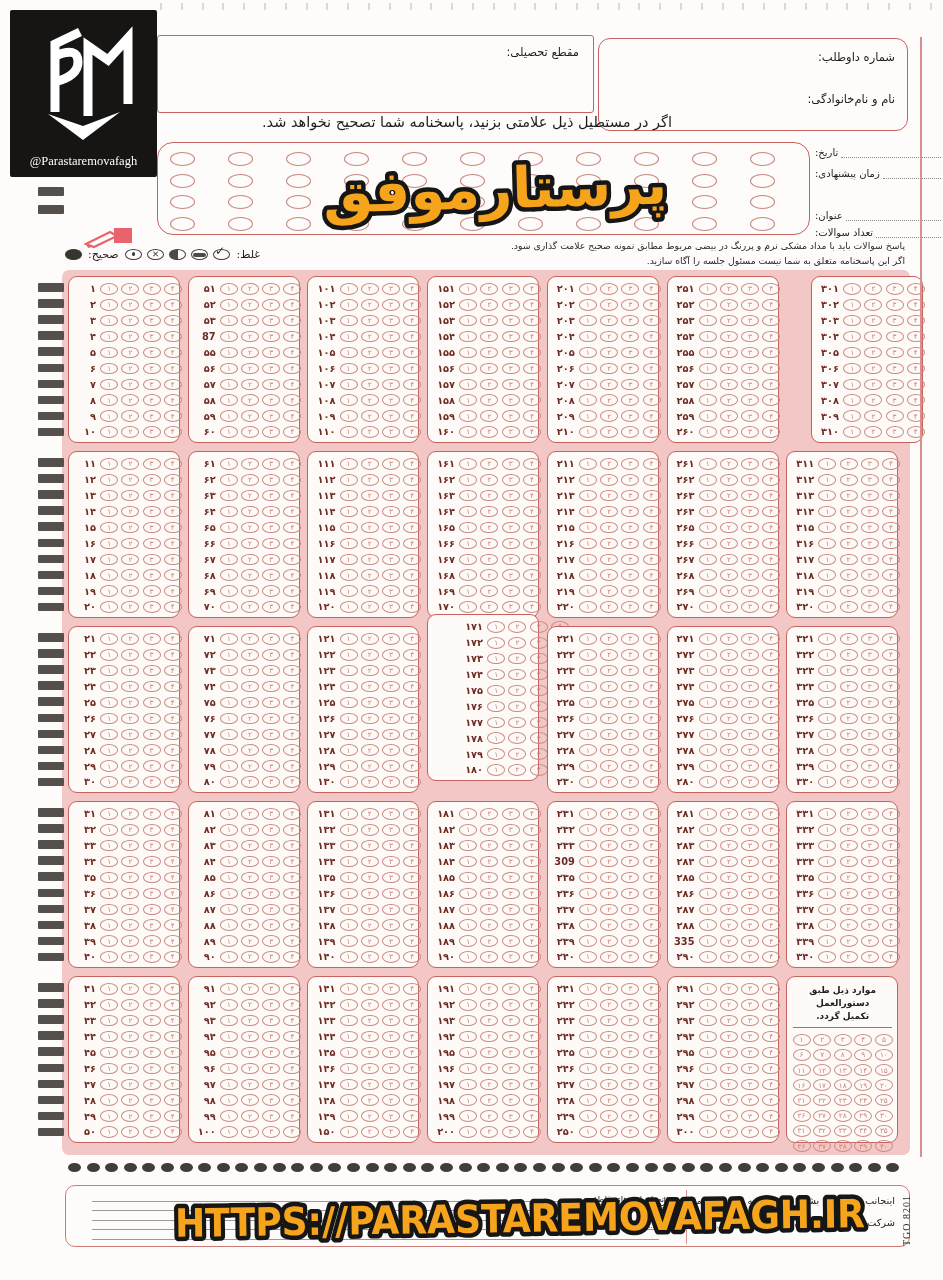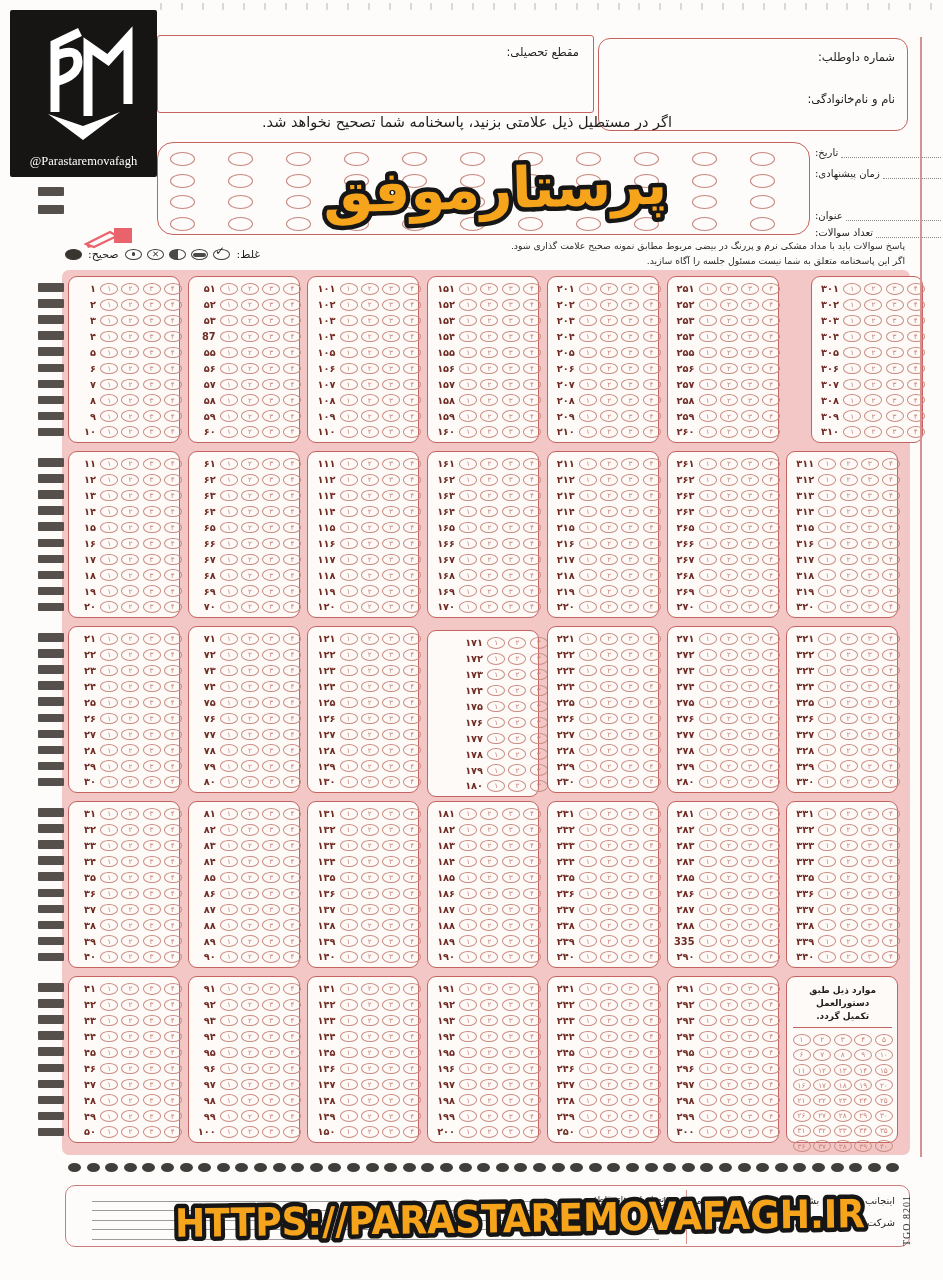--- a/index.html
+++ b/index.html
@@ -1443,21 +1443,21 @@
         <div class="bubble">۴</div>
       </div>
       <div class="qrow">
         <div class="qnum">۱۷۰</div>
         <div class="bubble">۱</div>
         <div class="bubble">۲</div>
         <div class="bubble">۳</div>
         <div class="bubble">۴</div>
       </div>
     </div>
-    <div class="qblock" style="left: 365.1px; top: 360px; padding-left: 32px;">
+    <div class="qblock" style="left: 365.1px; top: 344px; padding-left: 32px;">
       <div class="qrow">
         <div class="qnum">۱۷۱</div>
         <div class="bubble">۱</div>
         <div class="bubble">۲</div>
         <div class="bubble">۳</div>
         <div class="bubble">۴</div>
       </div>
       <div class="qrow">
         <div class="qnum">۱۷۲</div>
         <div class="bubble">۱</div>
@@ -1898,21 +1898,21 @@
         <div class="bubble">۴</div>
       </div>
       <div class="qrow">
         <div class="qnum">۲۳۳</div>
         <div class="bubble">۱</div>
         <div class="bubble">۲</div>
         <div class="bubble">۳</div>
         <div class="bubble">۴</div>
       </div>
       <div class="qrow">
-        <div class="qnum">۲۳۴</div>
+        <div class="qnum">309</div>
         <div class="bubble">۱</div>
         <div class="bubble">۲</div>
         <div class="bubble">۳</div>
         <div class="bubble">۴</div>
       </div>
       <div class="qrow">
         <div class="qnum">۲۳۵</div>
         <div class="bubble">۱</div>
         <div class="bubble">۲</div>
         <div class="bubble">۳</div>

